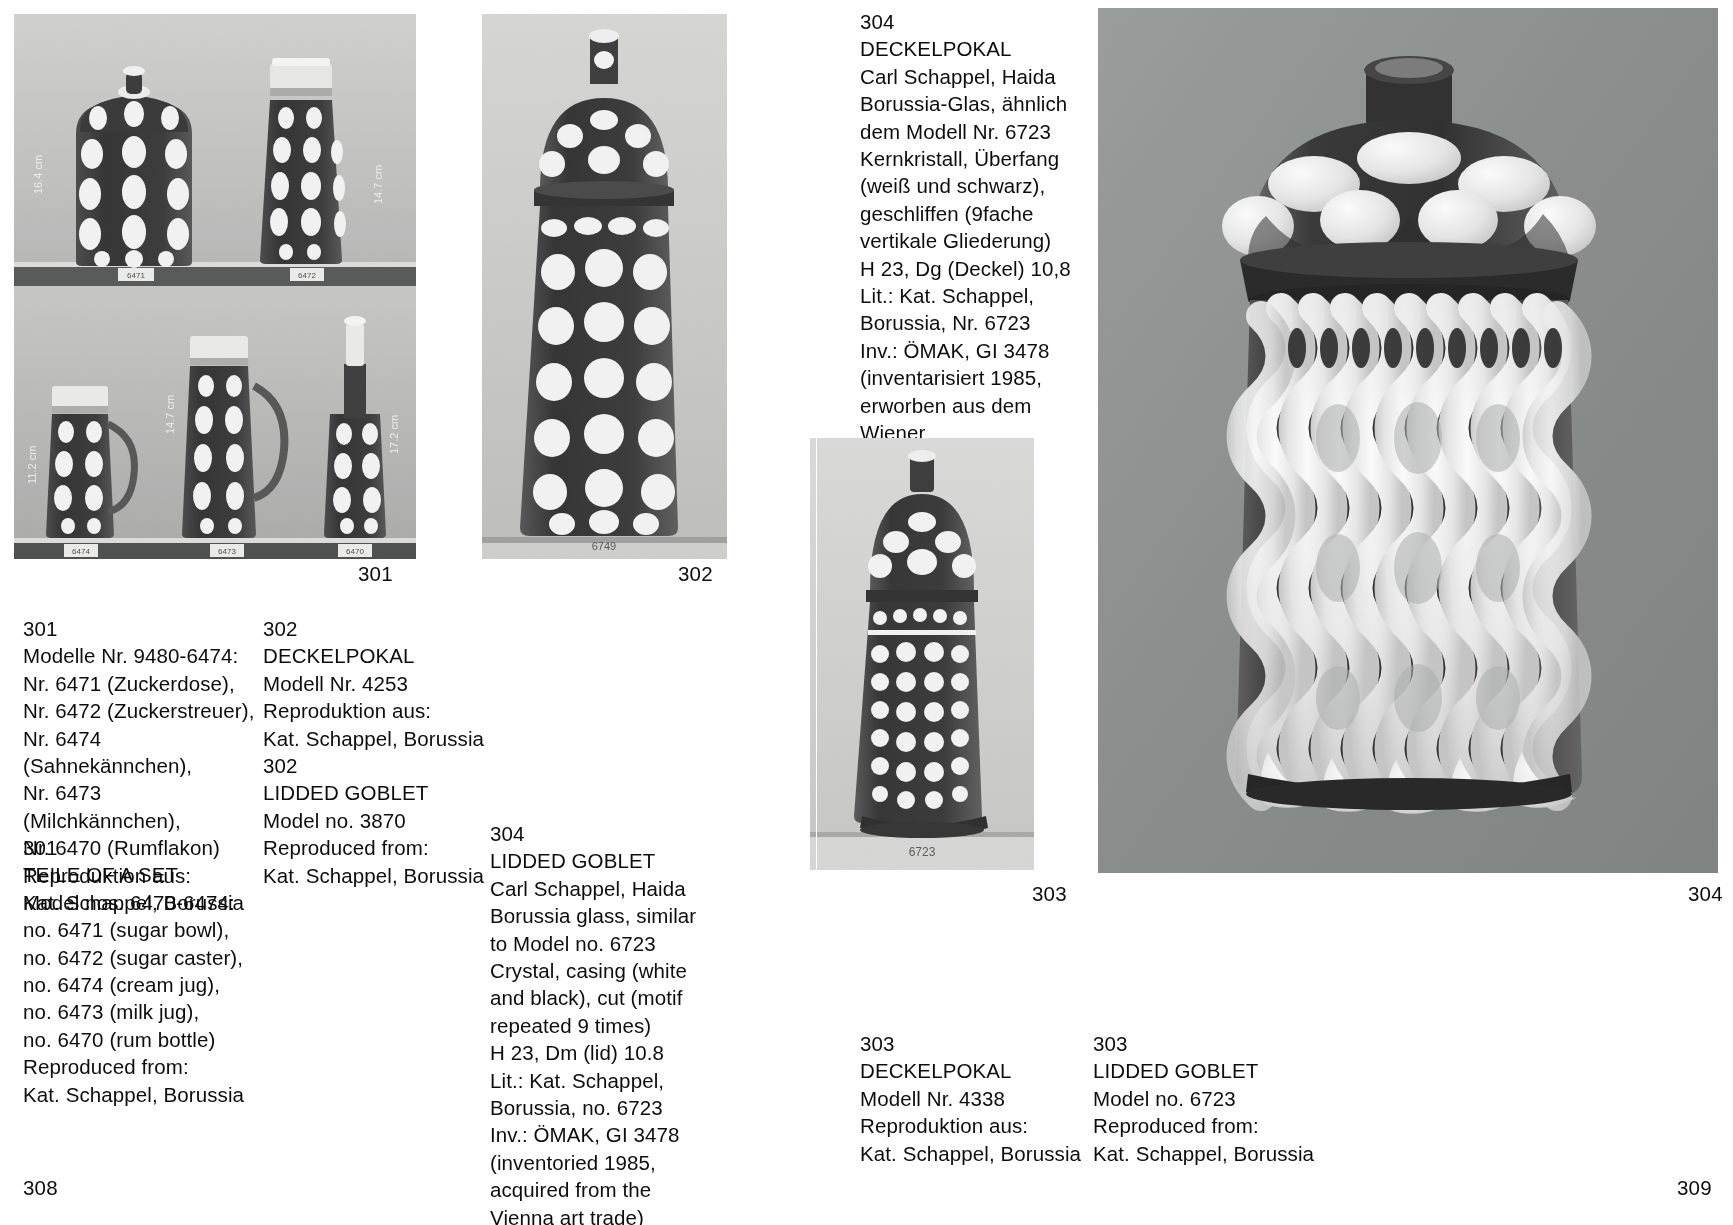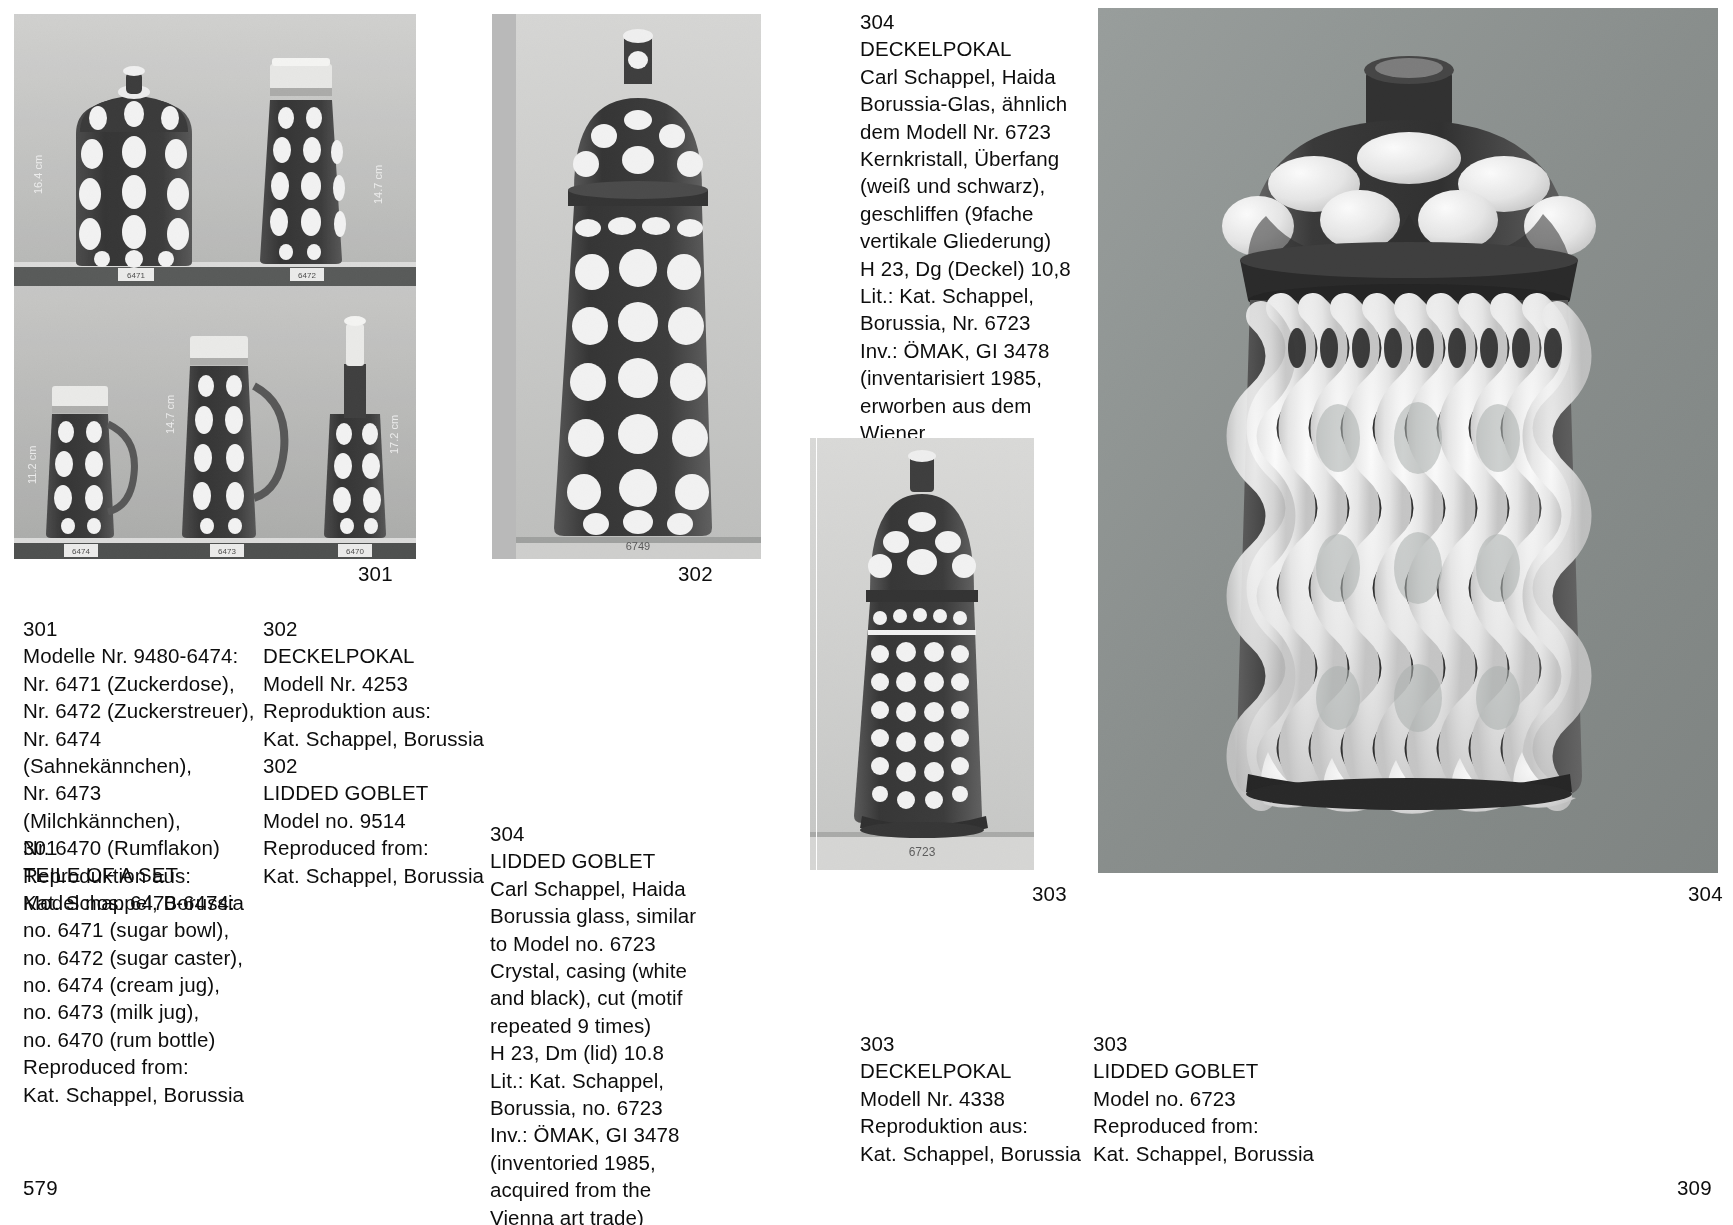--- a/index.html
+++ b/index.html
@@ -199,21 +199,21 @@
         <text x="22" y="470" transform="rotate(-90 22 470)">11.2 cm</text>
         <text x="160" y="420" transform="rotate(-90 160 420)">14.7 cm</text>
         <text x="384" y="440" transform="rotate(-90 384 440)">17.2 cm</text>
       </g>
 
       <rect x="0" y="0" width="402" height="545" filter="url(#grain301)" fill="#ffffff" opacity="0.16"></rect>
     </svg>
   </div>
   <div class="fignum" style="position:absolute;left:358px;top:562px;">301</div>
 
-  <div class="fig" style="left:492px;top:14px;width:245px;height:545px;padding-left:24px;">
+  <div class="fig" style="left:482px;top:14px;width:245px;height:545px;">
     <svg viewBox="0 0 245 545" preserveAspectRatio="none" aria-hidden="true">
       <defs>
         <linearGradient id="wall302" x1="0" y1="0" x2="0" y2="1">
           <stop offset="0" stop-color="#cfcfcd"></stop>
           <stop offset="1" stop-color="#b2b3b1"></stop>
         </linearGradient>
         <linearGradient id="body302" x1="0" y1="0" x2="1" y2="0">
           <stop offset="0" stop-color="#3a3a3a"></stop>
           <stop offset="0.22" stop-color="#101010"></stop>
           <stop offset="0.72" stop-color="#191919"></stop>
@@ -558,21 +558,21 @@
     <div class="cap">302</div>
     <div class="cap hd">DECKELPOKAL</div>
     <div class="cap">Modell Nr. 4253
 Reproduktion aus:
 Kat. Schappel, Borussia</div>
   </div>
 
   <div class="block" style="left:263px;top:752px;width:230px;">
     <div class="cap">302</div>
     <div class="cap hd">LIDDED GOBLET</div>
-    <div class="cap">Model no. 9514
+    <div class="cap">Model no. 3870
 Reproduced from:
 Kat. Schappel, Borussia</div>
   </div>
 
   <div class="block" style="left:490px;top:820px;width:240px;">
     <div class="cap">304</div>
     <div class="cap hd">LIDDED GOBLET</div>
     <div class="cap">Carl Schappel, Haida
 Borussia glass, similar
 to Model no. 6723
@@ -597,17 +597,17 @@
   </div>
 
   <div class="block" style="left:1093px;top:1030px;width:260px;">
     <div class="cap">303</div>
     <div class="cap hd">LIDDED GOBLET</div>
     <div class="cap">Model no. 6723
 Reproduced from:
 Kat. Schappel, Borussia</div>
   </div>
 
-  <div class="folio" style="position:absolute;left:23px;top:1176px;">579</div>
+  <div class="folio" style="position:absolute;left:23px;top:1176px;">308</div>
   <div class="folio" style="position:absolute;left:1677px;top:1176px;">309</div>
 
   <div class="gutter"></div>
 </div>
 
 </body></html>

